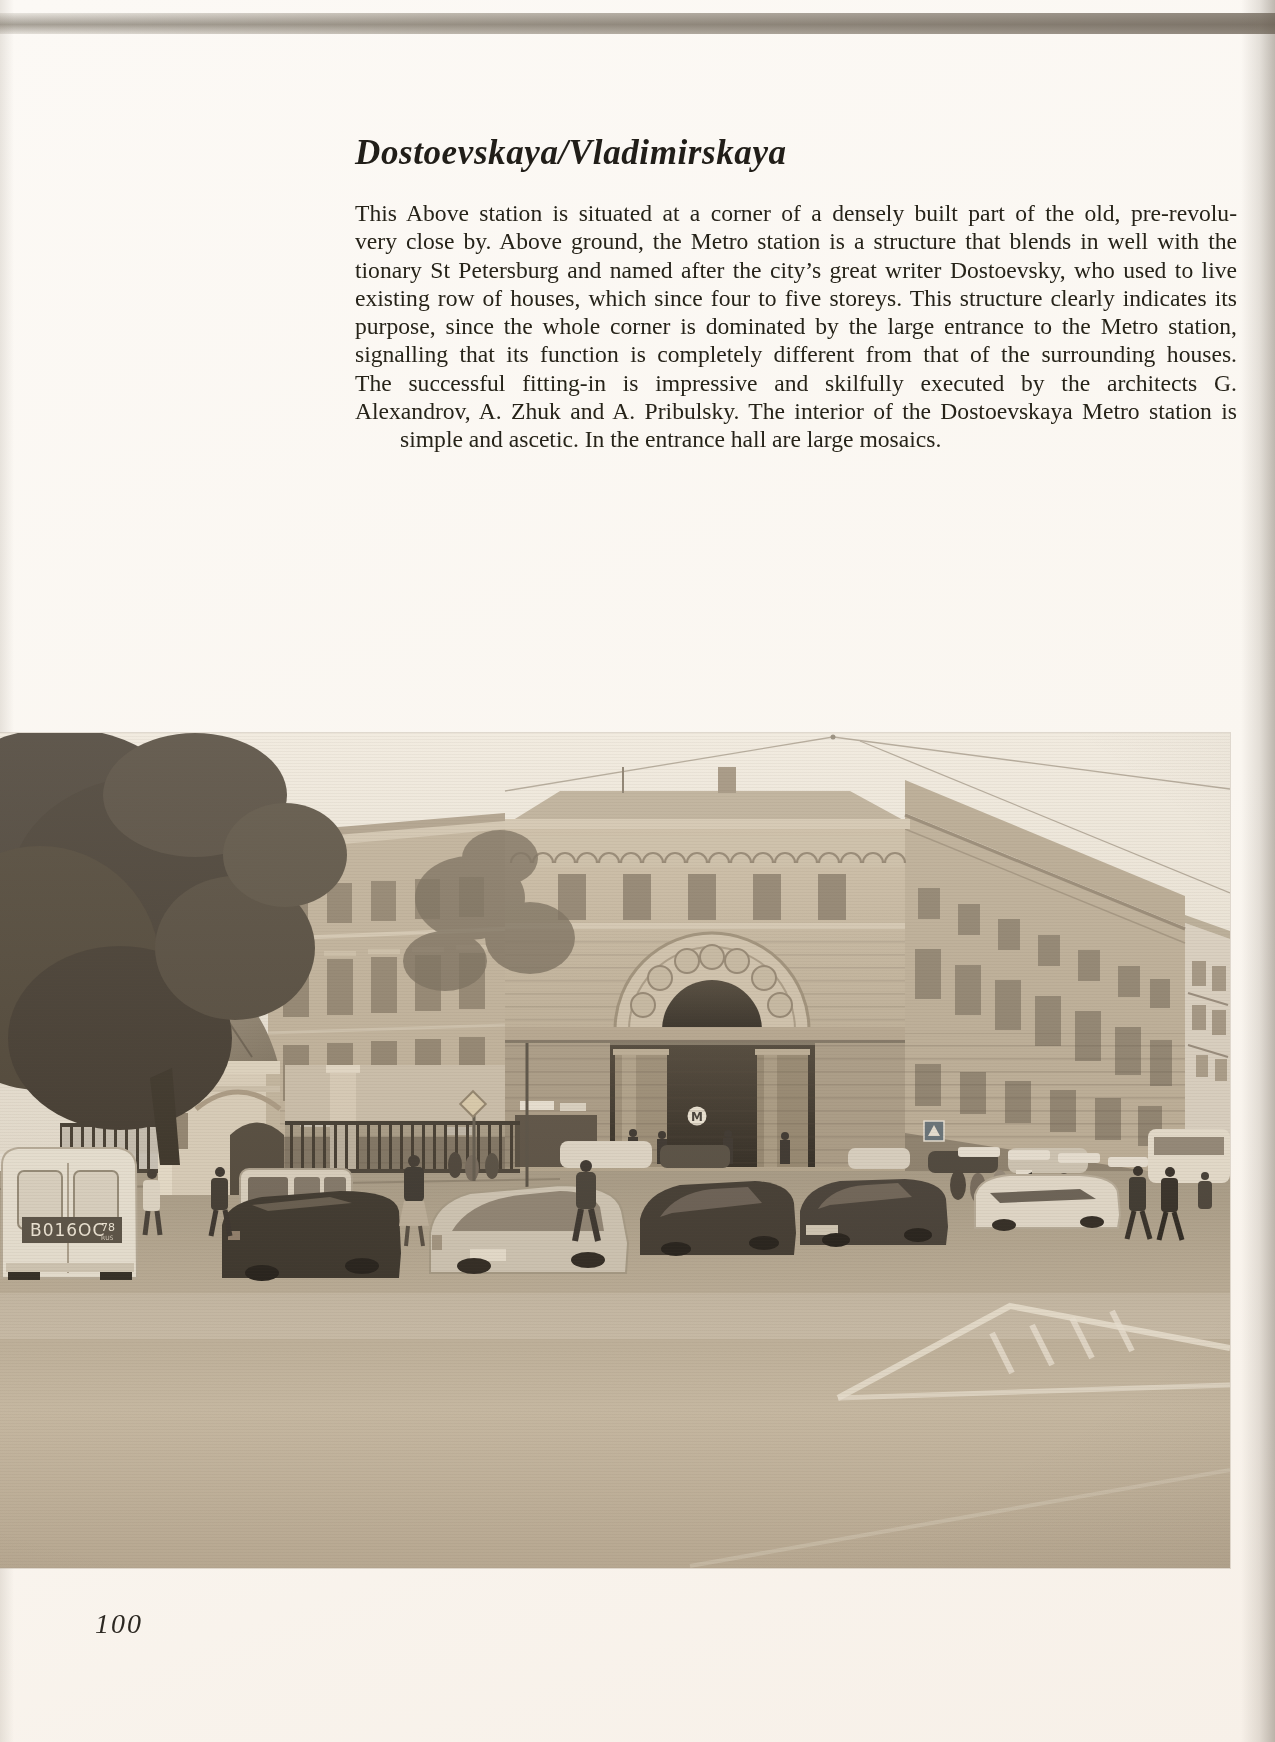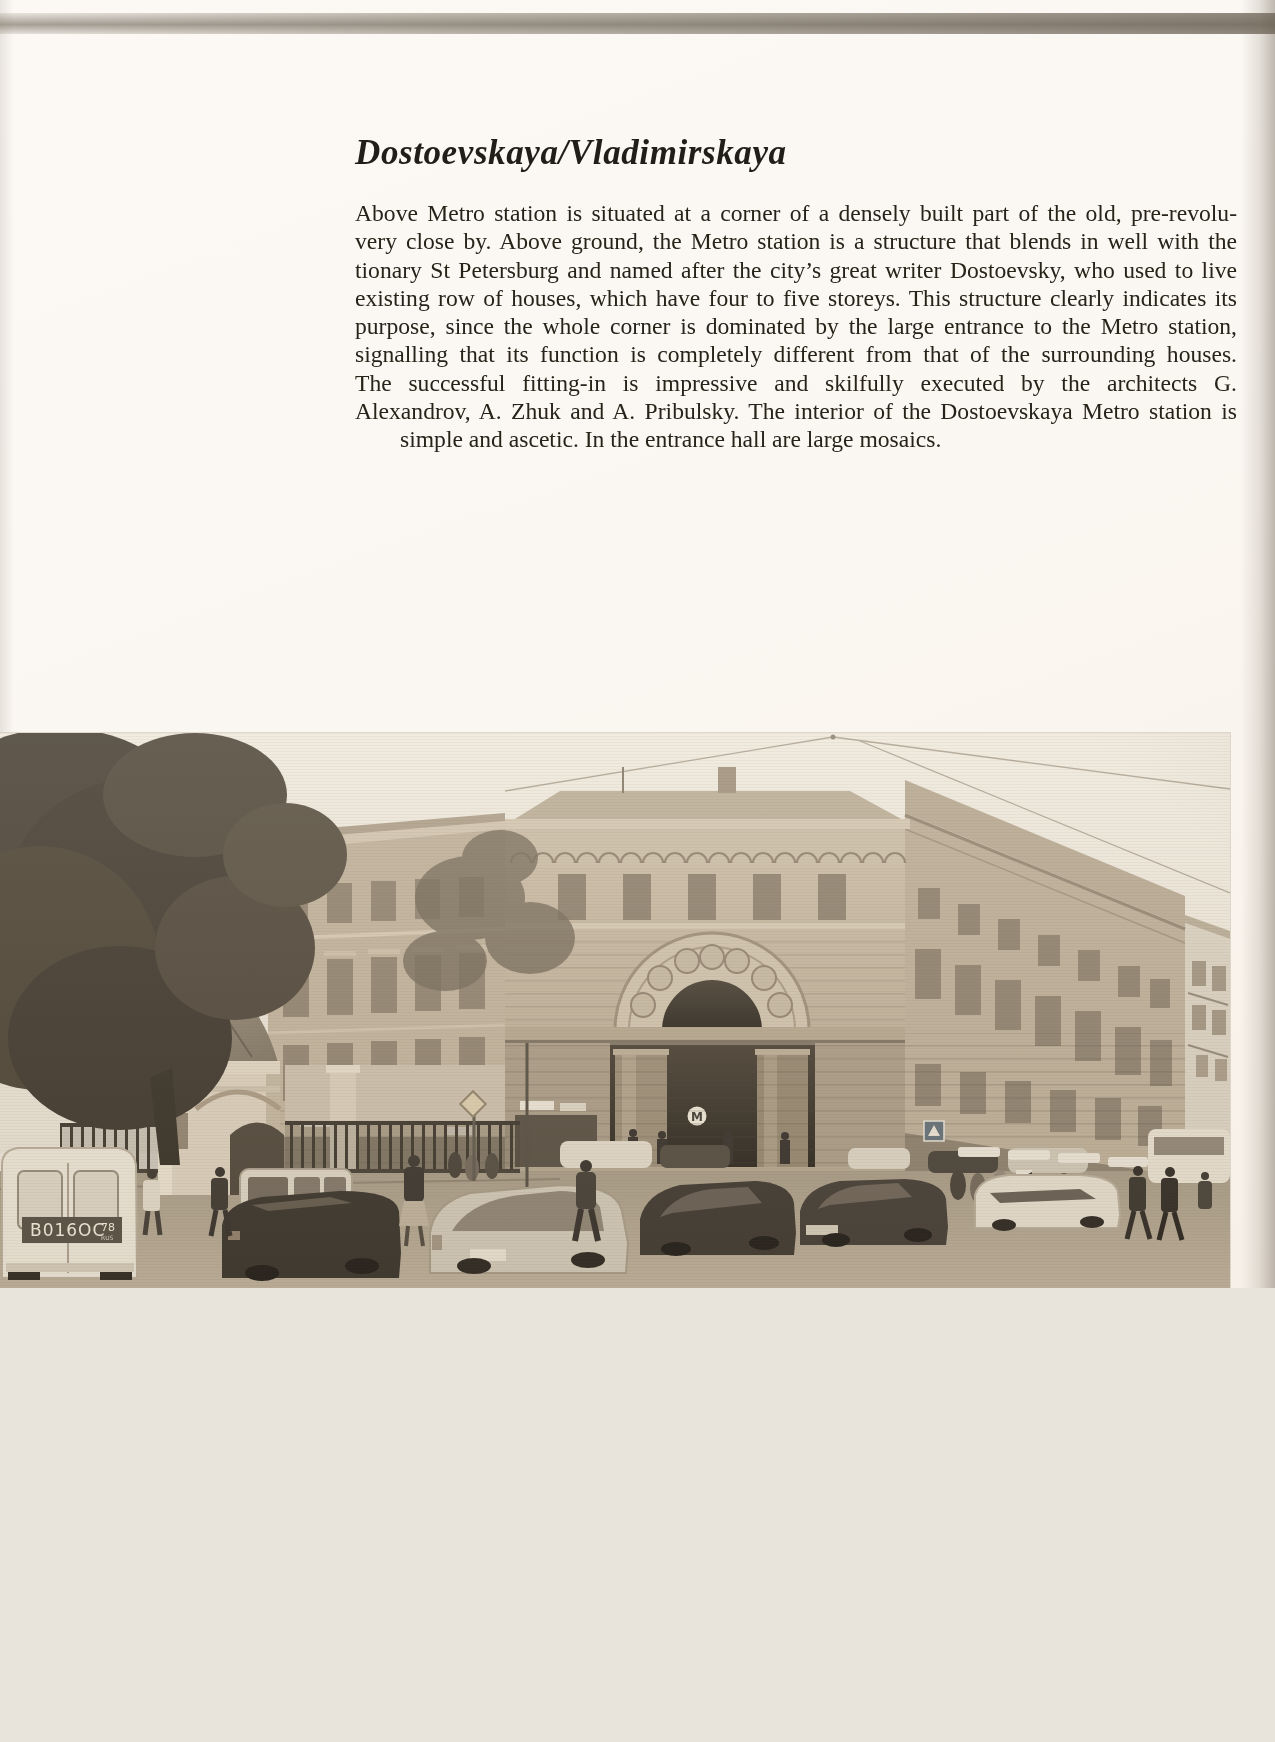--- a/index.html
+++ b/index.html
@@ -1,16 +1,16 @@
 <!DOCTYPE html>
 <html><head>
 <meta charset="utf-8">
 <style>
   html,body{margin:0;padding:0;background:#e8e4dc;}
-  .page{position:relative;width:1275px;height:1288px;margin:0 auto;
+  .page{position:relative;width:1275px;height:1742px;margin:0 auto;
     background:linear-gradient(160deg,#fcf9f5 0%,#faf6f0 55%,#f7f0e8 100%);
     overflow:hidden;font-family:"Liberation Serif",serif;}
   .scan-band-top{position:absolute;left:0;top:13px;width:1275px;height:21px;
     background:
       linear-gradient(to right, rgba(150,142,128,0.10), rgba(130,120,105,0.45) 35%, rgba(110,100,88,0.75)),
       linear-gradient(to bottom, rgba(160,152,138,0.10), rgba(100,92,78,0.55) 55%, rgba(170,162,148,0.15));}
   .page-edge-right{position:absolute;right:0;top:0;width:34px;height:1742px;
     background:linear-gradient(to right, rgba(120,110,96,0) 0%, rgba(120,110,96,0.18) 55%, rgba(105,95,82,0.42) 100%);}
   .page-edge-left{position:absolute;left:0;top:0;width:14px;height:1742px;
     background:linear-gradient(to right, rgba(140,130,115,0.18), rgba(140,130,115,0));}
@@ -35,24 +35,24 @@
 </head>
 <body>
 
 <div class="page">
   <div class="scan-band-top"></div>
   <div class="page-edge-left"></div>
 
   <h1 class="page-title">Dostoevskaya/Vladimirskaya</h1>
 
   <div class="body-text">
-    <div class="pline">Above Metro station is situated at a corner of a densely built part of the old, pre-revolu-</div>
+    <div class="pline">This Above station is situated at a corner of a densely built part of the old, pre-revolu-</div>
     <div class="pline">very close by. Above ground, the Metro station is a structure that blends in well with the</div>
     <div class="pline">tionary St Petersburg and named after the city’s great writer Dostoevsky, who used to live</div>
-    <div class="pline">existing row of houses, which have four to five storeys. This structure clearly indicates its</div>
+    <div class="pline">existing row of houses, which since four to five storeys. This structure clearly indicates its</div>
     <div class="pline">purpose, since the whole corner is dominated by the large entrance to the Metro station,</div>
     <div class="pline">signalling that its function is completely different from that of the surrounding houses.</div>
     <div class="pline">The successful fitting-in is impressive and skilfully executed by the architects G.</div>
     <div class="pline">Alexandrov, A. Zhuk and A. Pribulsky. The interior of the Dostoevskaya Metro station is</div>
     <div class="pline pline-last">simple and ascetic. In the entrance hall are large mosaics.</div>
   </div>
 
   <div class="photo">
   <svg width="1230" height="835" viewBox="0 0 1230 835">
     <defs>

